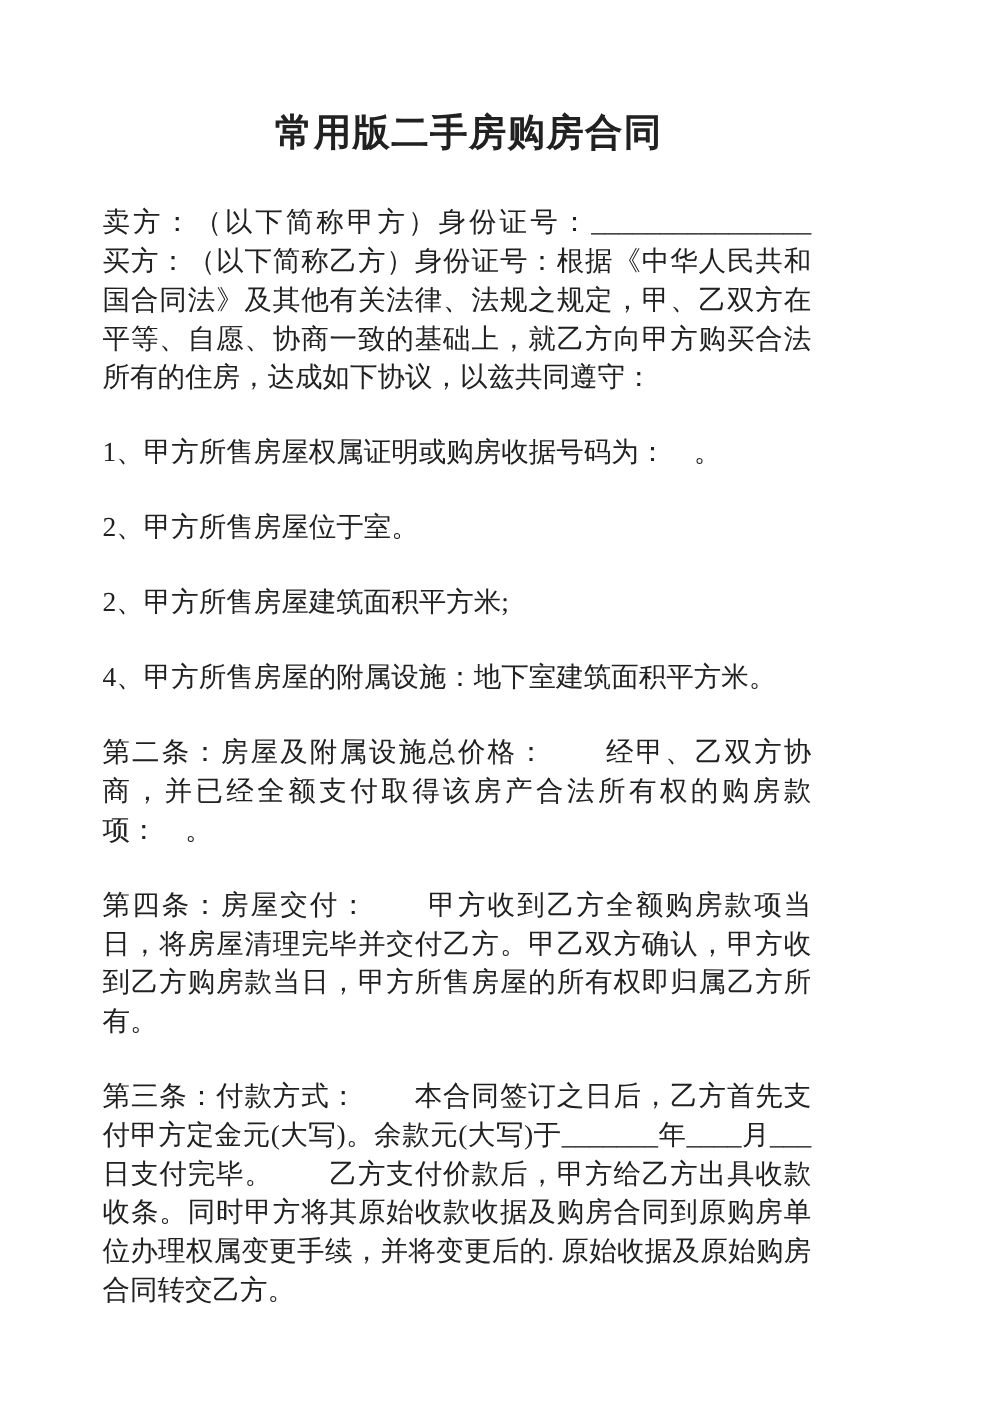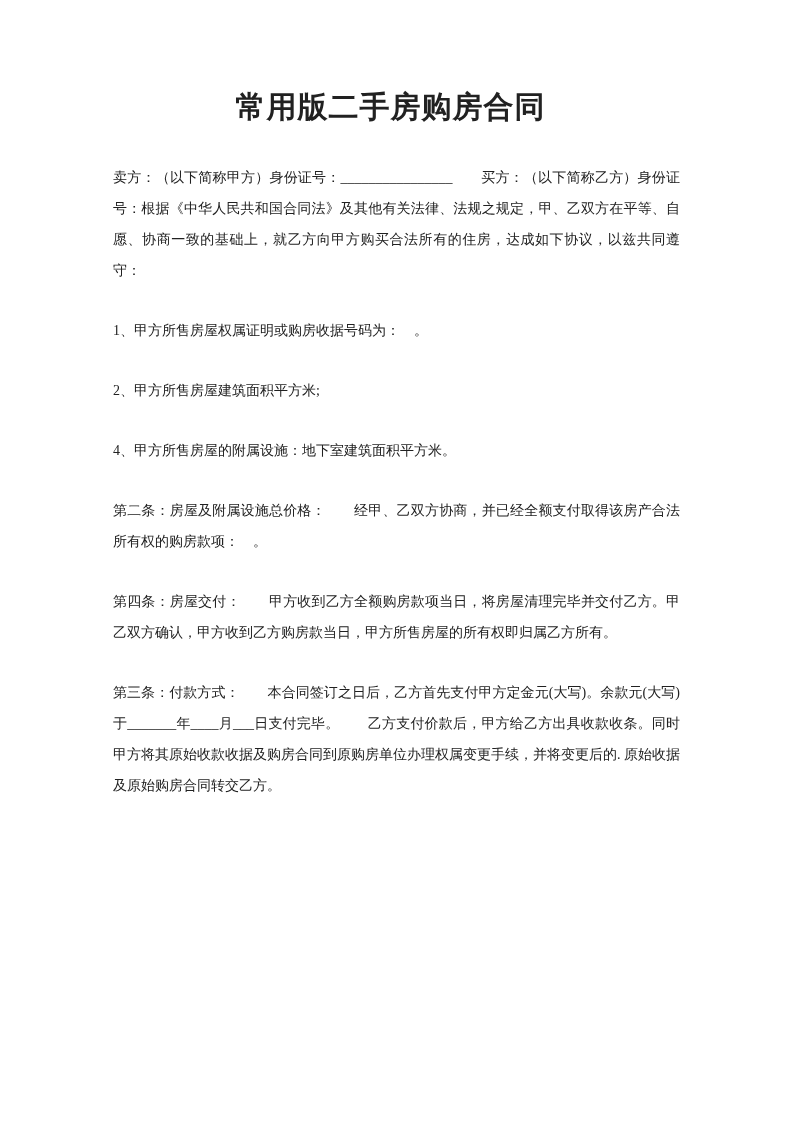--- a/index.html
+++ b/index.html
@@ -10,53 +10,54 @@
   html, body {
     width: 793px;
     height: 1122px;
     background: var(--page-bg);
     overflow: hidden;
   }
   .page {
     width: 781px;
     height: 1122px;
     background: var(--page-bg);
-    padding: 88px 113px 40px 113px;
+    padding: 88px 113px 40px 82px;
     font-family: "Liberation Serif", "DejaVu Serif", serif;
     color: var(--text-color);
   }
   .title {
     font-size: 30px;
     font-weight: bold;
     line-height: 38px;
     text-align: center;
     letter-spacing: 1px;
     margin-bottom: 36px;
   }
   .content {
     width: 567px;
   }
   .para {
-    font-size: 14px;
+    font-size: 22px;
     line-height: 31px;
     text-align: justify;
     text-justify: inter-ideograph;
     word-break: break-all;
     margin-bottom: 10px;
     white-space: pre-wrap;
     margin-top: 29px;
   }
 </style>
 </head>
 <body>
 
 <div class="page">
   <h1 class="title">常用版二手房购房合同</h1>
   <div class="content">
       <p class="para">卖方：（以下简称甲方）身份证号：________________　　买方：（以下简称乙方）身份证号：根据《中华人民共和国合同法》及其他有关法律、法规之规定，甲、乙双方在平等、自愿、协商一致的基础上，就乙方向甲方购买合法所有的住房，达成如下协议，以兹共同遵守：</p>
       <p class="para">1、甲方所售房屋权属证明或购房收据号码为：　。</p>
+      <p class="para">2、甲方所售房屋位于室。</p>
       <p class="para">2、甲方所售房屋建筑面积平方米;</p>
       <p class="para">4、甲方所售房屋的附属设施：地下室建筑面积平方米。</p>
       <p class="para">第二条：房屋及附属设施总价格：　　经甲、乙双方协商，并已经全额支付取得该房产合法所有权的购房款项：　。</p>
       <p class="para">第四条：房屋交付：　　甲方收到乙方全额购房款项当日，将房屋清理完毕并交付乙方。甲乙双方确认，甲方收到乙方购房款当日，甲方所售房屋的所有权即归属乙方所有。</p>
       <p class="para">第三条：付款方式：　　本合同签订之日后，乙方首先支付甲方定金元(大写)。余款元(大写)于_______年____月___日支付完毕。　　乙方支付价款后，甲方给乙方出具收款收条。同时甲方将其原始收款收据及购房合同到原购房单位办理权属变更手续，并将变更后的. 原始收据及原始购房合同转交乙方。</p>
     </div>
 </div>
 
 </body></html>

